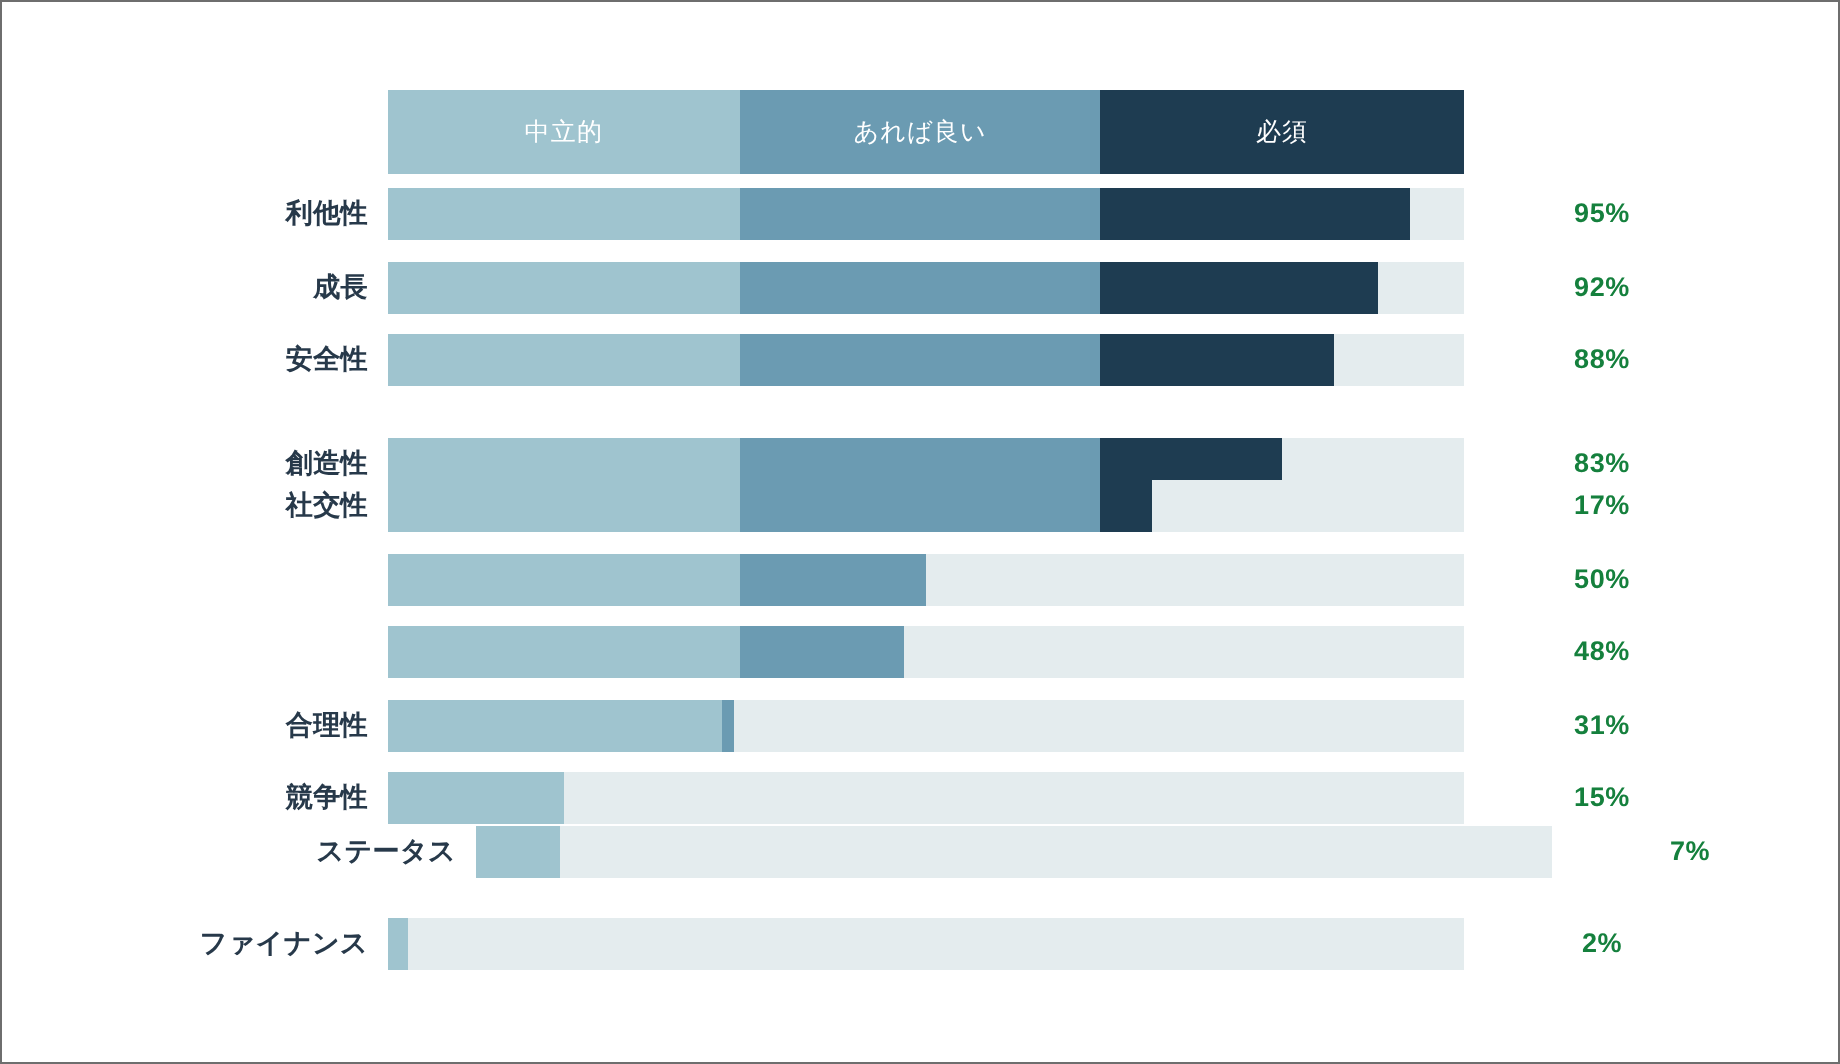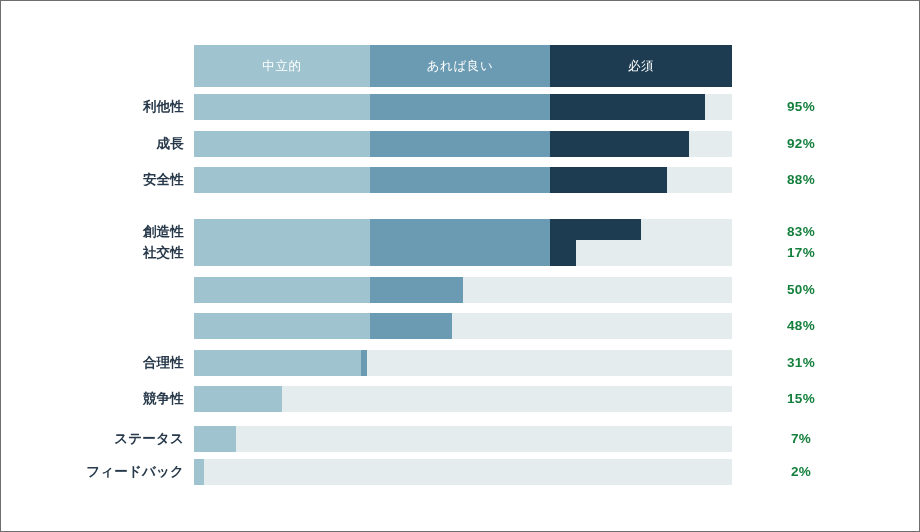--- a/index.html
+++ b/index.html
@@ -192,29 +192,29 @@
           </div>
           <div class="rowpct">31%</div>
         </div>
         <div class="row" style="top: 385px;">
           <div class="rowlabel">競争性</div>
           <div class="track">
             <div class="seg seg-neutral" style="width: 88.232px;"></div>
           </div>
           <div class="rowpct">15%</div>
         </div>
-        <div class="row" style="top: 425px;">
+        <div class="row" style="top: 412px; margin-left: 44px;">
           <div class="rowlabel">ステータス</div>
           <div class="track">
             <div class="seg seg-neutral" style="width: 41.964px;"></div>
           </div>
           <div class="rowpct">7%</div>
         </div>
         <div class="row" style="top: 458px;">
-          <div class="rowlabel">フィードバック</div>
+          <div class="rowlabel">ファイナンス</div>
           <div class="track">
             <div class="seg seg-neutral" style="width: 10.222px;"></div>
           </div>
           <div class="rowpct">2%</div>
         </div>
       </div>
 
   </div>
 </div>
 

